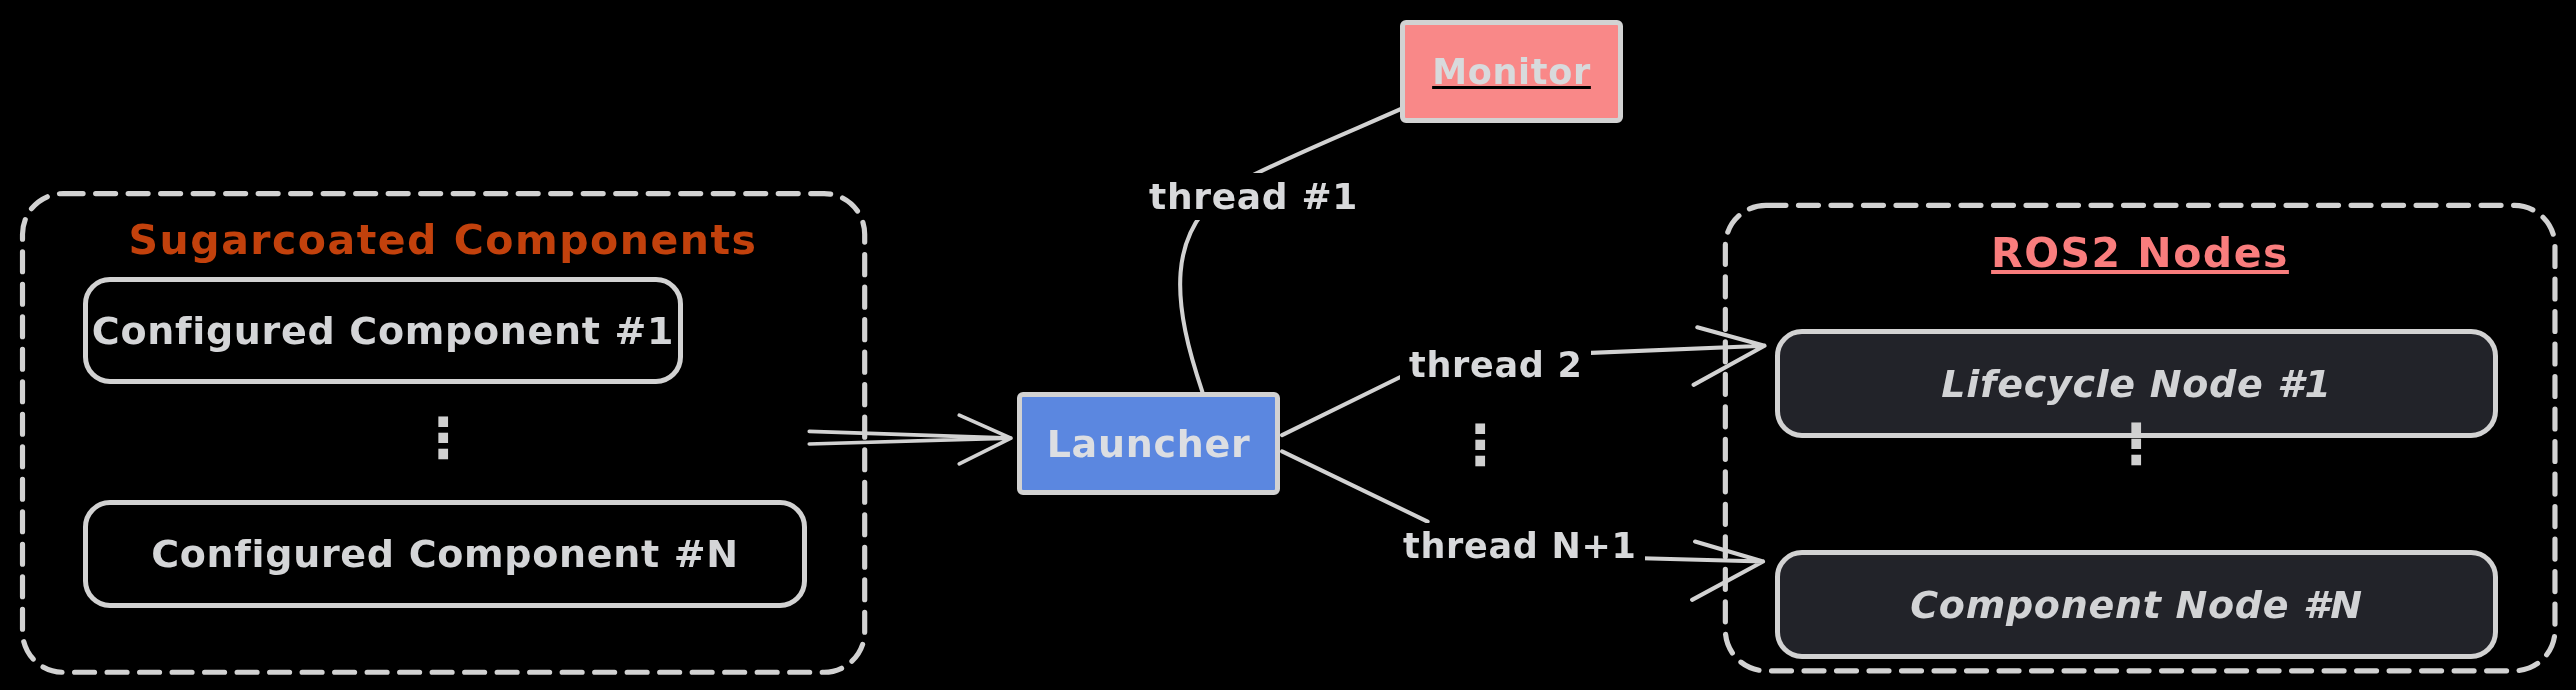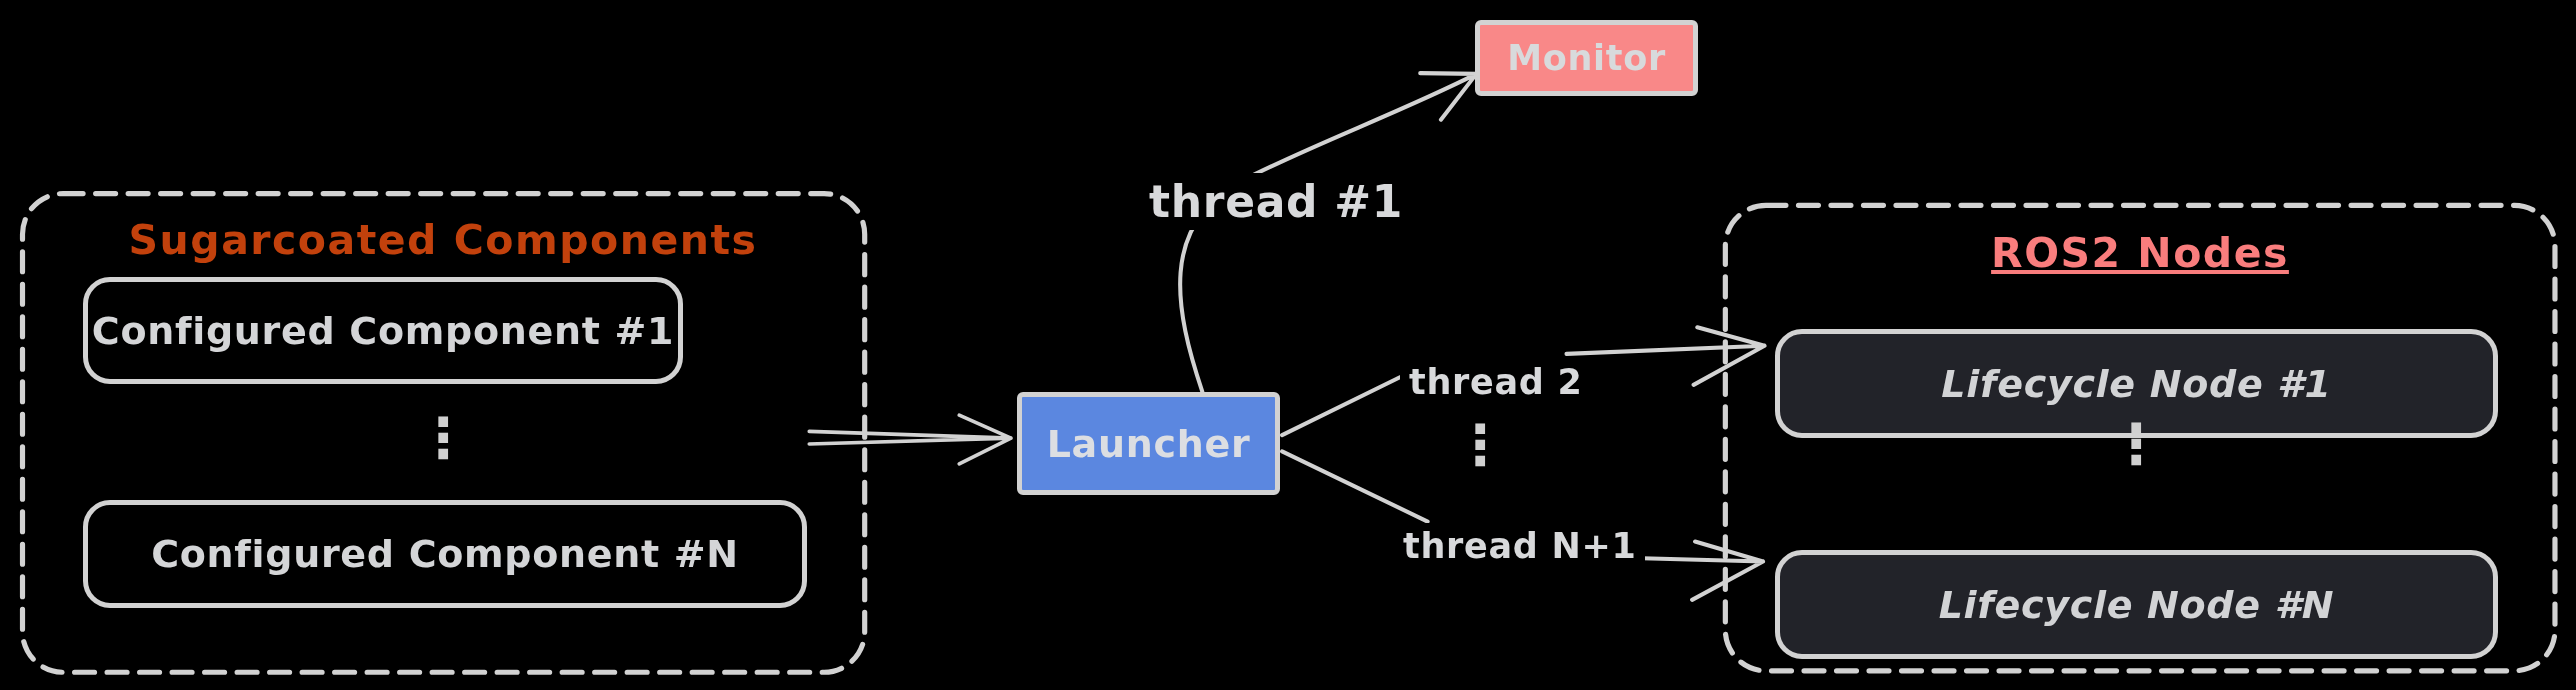--- a/index.html
+++ b/index.html
@@ -107,38 +107,38 @@
   <div class="vdots" style="left:406px; top:411px;">⋮</div>
 
   <div class="box rounded" style="left:83px; top:500px; width:724px; height:108px;">
     <span class="box-label">Configured Component #N</span>
   </div>
 
   <div class="box slight-round launcher-style" style="left:1017px; top:392px; width:263px; height:103px;text-align:center;">
     <span class="box-label">Launcher</span>
   </div>
 
-  <div class="box slight-round monitor-style" style="left:1475px; top:20px; width:223px; height:76px;">
+  <div class="box slight-round monitor-style" style="left:1400px; top:20px; width:223px; height:103px;text-decoration:underline;">
     <span class="box-label">Monitor</span>
   </div>
 
-  <div class="thread-label" style="left:1140px; top:173px; font-size:44px;">thread #1</div>
+  <div class="thread-label" style="left:1140px; top:173px; font-size:36px;">thread #1</div>
 
-  <div class="thread-label" style="left:1400px; top:359px;">thread 2</div>
+  <div class="thread-label" style="left:1400px; top:342px;">thread 2</div>
 
   <div class="vdots" style="left:1443px; top:418px;">⋮</div>
 
   <div class="thread-label" style="left:1394px; top:523px;">thread N+1</div>
 
   <div class="group-title title-red" style="left:1725px; top:229px; width:830px;">ROS2 Nodes</div>
 
   <div class="box rounded node-style" style="left:1775px; top:287px; width:723px; height:109px;">
     <span class="box-label">Lifecycle Node #1</span>
   </div>
 
   <div class="vdots" style="left:2099px; top:417px;">⋮</div>
 
   <div class="box rounded node-style" style="left:1775px; top:508px; width:723px; height:109px;">
-    <span class="box-label">Lifecycle Node #N</span>
+    <span class="box-label">Component Node #N</span>
   </div>
 
 </div>
 
 
 </body></html>

